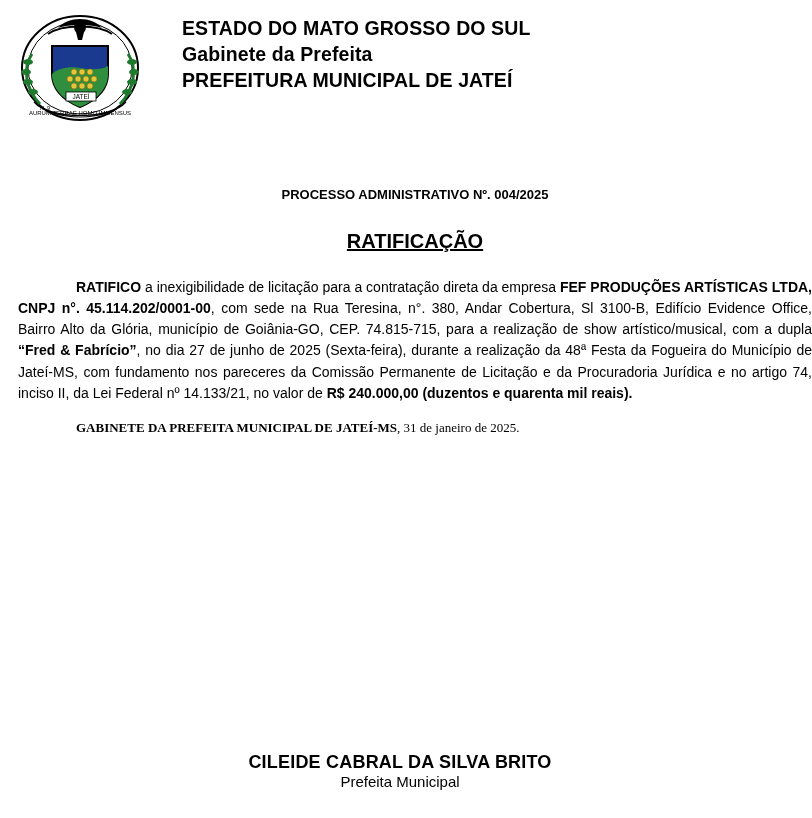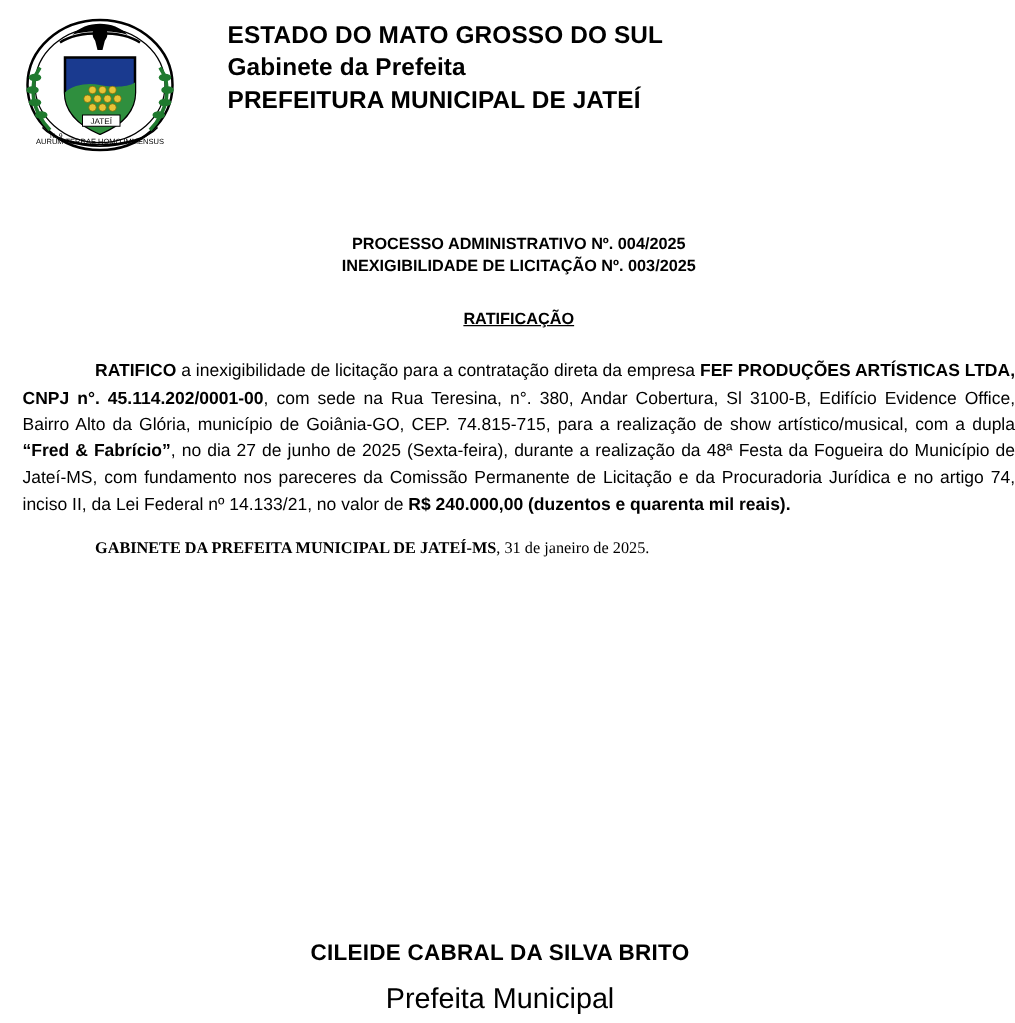--- a/index.html
+++ b/index.html
@@ -50,21 +50,21 @@
     margin-top: 56px;
     text-align: center;
     font-weight: bold;
     font-size: 13px;
     line-height: 1.36;
   }
   .ratif {
     margin-top: 26px;
     text-align: center;
     font-weight: bold;
-    font-size: 13px;
+    font-size: 20px;
     text-decoration: underline;
   }
 
   
   .body-text {
     margin-top: 24px;
     text-align: justify;
     text-justify: inter-word;
     font-size: 14px;
     line-height: 1.52;
@@ -88,22 +88,22 @@
     right: 12px;
     top: 752px;
     text-align: center;
   }
   .sig-name {
     font-weight: bold;
     font-size: 18px;
     letter-spacing: 0.2px;
   }
   .sig-role {
-    margin-top: 12px;
-    font-size: 23px;
+    margin-top: 0;
+    font-size: 15px;
   }
 </style>
 </head>
 <body>
 
 <div class="page">
 
   <div class="header">
 
     <div class="crest">
@@ -160,21 +160,20 @@
 
     <div class="header-text">
       <div>ESTADO DO MATO GROSSO DO SUL</div>
       <div>Gabinete da Prefeita</div>
       <div>PREFEITURA MUNICIPAL DE JATEÍ</div>
     </div>
   </div>
 
   <div class="process">
     <div>PROCESSO ADMINISTRATIVO Nº.  004/2025</div>
-    <div>INEXIGIBILIDADE DE LICITAÇÃO Nº. 003/2025</div>
   </div>
 
   <div class="ratif">RATIFICAÇÃO</div>
 
   <p class="body-text">
     <span class="indent"></span><span class="bold">RATIFICO</span><span> a inexigibilidade de licitação para a contratação direta da empresa </span><span class="bold">FEF PRODUÇÕES ARTÍSTICAS LTDA, CNPJ n°. 45.114.202/0001-00</span><span>, com sede na Rua Teresina, n°. 380, Andar Cobertura, Sl 3100-B, Edifício Evidence Office, Bairro Alto da Glória, município de Goiânia-GO, CEP. 74.815-715, para a realização de show artístico/musical, com a dupla </span><span class="bold">“Fred &amp; Fabrício”</span><span>, no dia 27 de junho de 2025 (Sexta-feira), durante a realização da 48ª Festa da Fogueira do Município de Jateí-MS, com fundamento nos pareceres da Comissão Permanente de Licitação e da Procuradoria Jurídica e no artigo 74, inciso II, da Lei Federal nº 14.133/21, no valor de </span><span class="bold">R$ 240.000,00 (duzentos e quarenta mil reais).</span>
   </p>
 
   <p class="closing">
     <span class="indent"></span><span class="bold">GABINETE DA PREFEITA MUNICIPAL DE JATEÍ-MS</span><span>, 31 de janeiro de 2025.</span>

